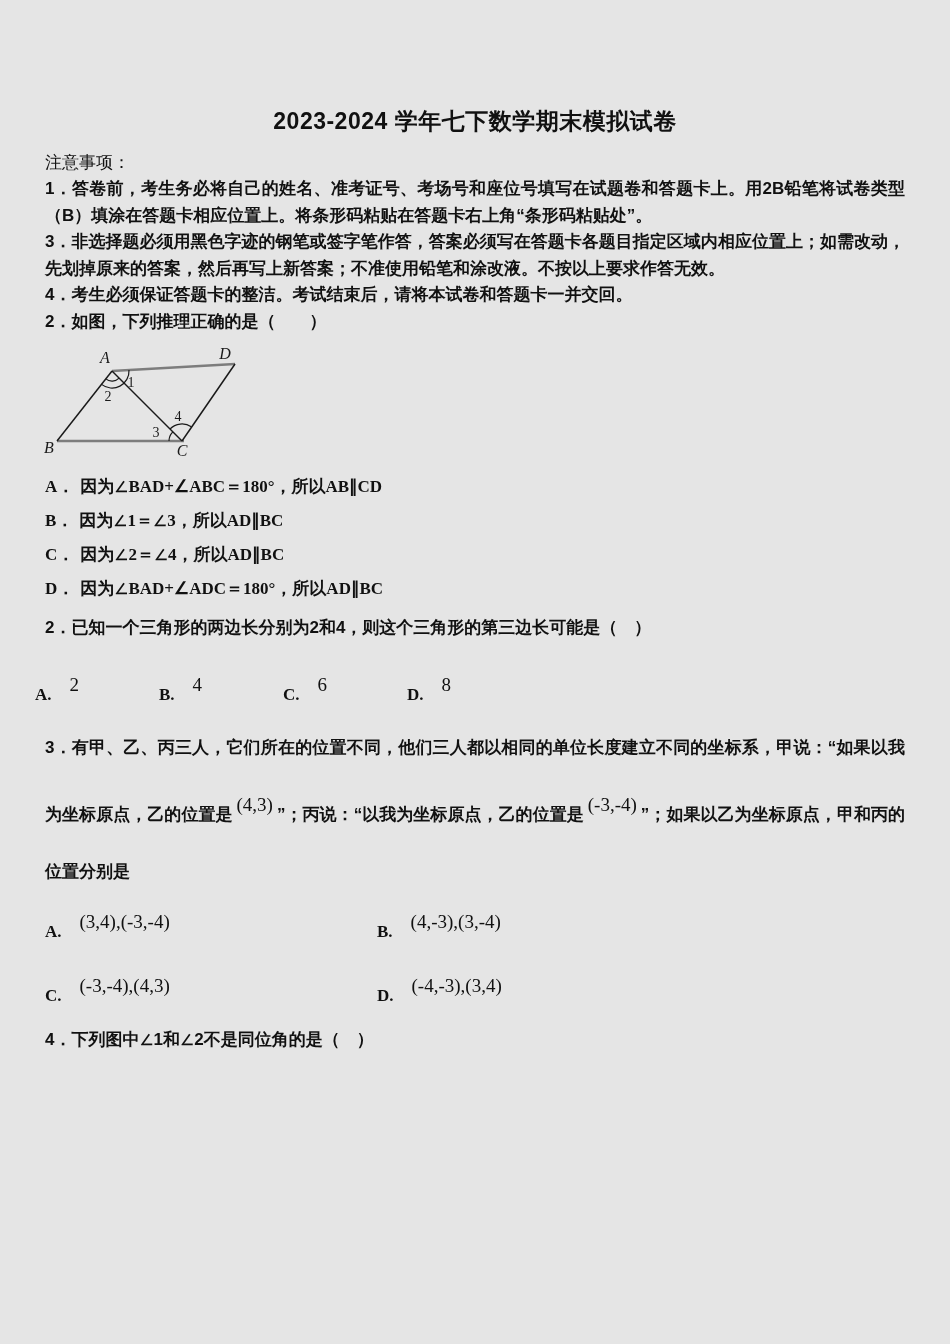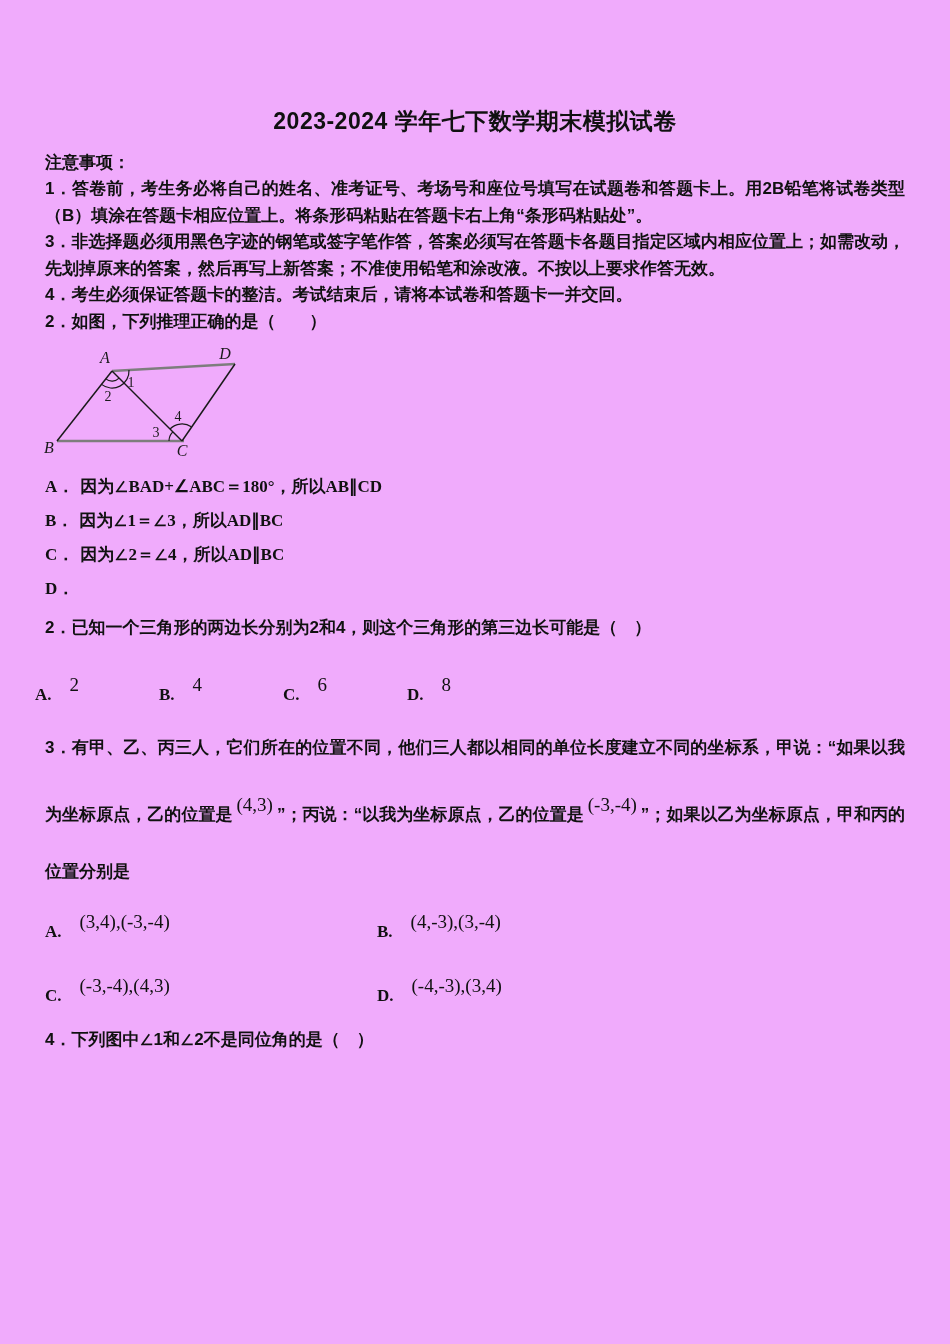--- a/index.html
+++ b/index.html
@@ -2,41 +2,41 @@
 <html><head>
 <meta charset="utf-8">
 <style>
   * { box-sizing: border-box; }
   html, body { margin: 0; padding: 0; background: #ffffff; }
   .page {
     position: relative;
     width: 950px;
     height: 1344px;
     margin: 0 auto;
-    background: #f0abfc;
+    background: #e5e5e5;
     color: #111111;
     font-family: "Liberation Sans", sans-serif;
     overflow: hidden;
   }
   .content { padding: 0 45px; }
 
   .title {
     margin: 104px 0 0 0;
     text-align: center;
     font-size: 23px;
     line-height: 34px;
     font-weight: bold;
     letter-spacing: 0.5px;
   }
 
   .notes { margin-top: 12px; }
   .notes-heading {
     margin: 0;
     font-size: 17px;
-    font-weight: bold;
+    font-weight: normal;
     line-height: 26px;
   }
   .note {
     margin: 0;
     font-size: 17px;
     font-weight: bold;
     line-height: 26.5px;
     text-align: justify;
   }
 
@@ -172,20 +172,21 @@
       <div class="opt-row">
         <span class="opt-letter">B．</span>
         <span class="opt-text">因为∠1＝∠3，所以AD∥BC</span>
       </div>
       <div class="opt-row">
         <span class="opt-letter">C．</span>
         <span class="opt-text">因为∠2＝∠4，所以AD∥BC</span>
       </div>
       <div class="opt-row">
         <span class="opt-letter">D．</span>
+        <span class="opt-text">因为∠BAD+∠ADC＝180°，所以AD∥BC</span>
       </div>
     </div>
 
     <p class="question-text qt-gap">2．已知一个三角形的两边长分别为2和4，则这个三角形的第三边长可能是（　）</p>
 
     <div class="opts-row-inline">
       <div class="opt-inline">
         <span class="opt-letter">A.</span>
         <span class="opt-value">2</span>
       </div>

